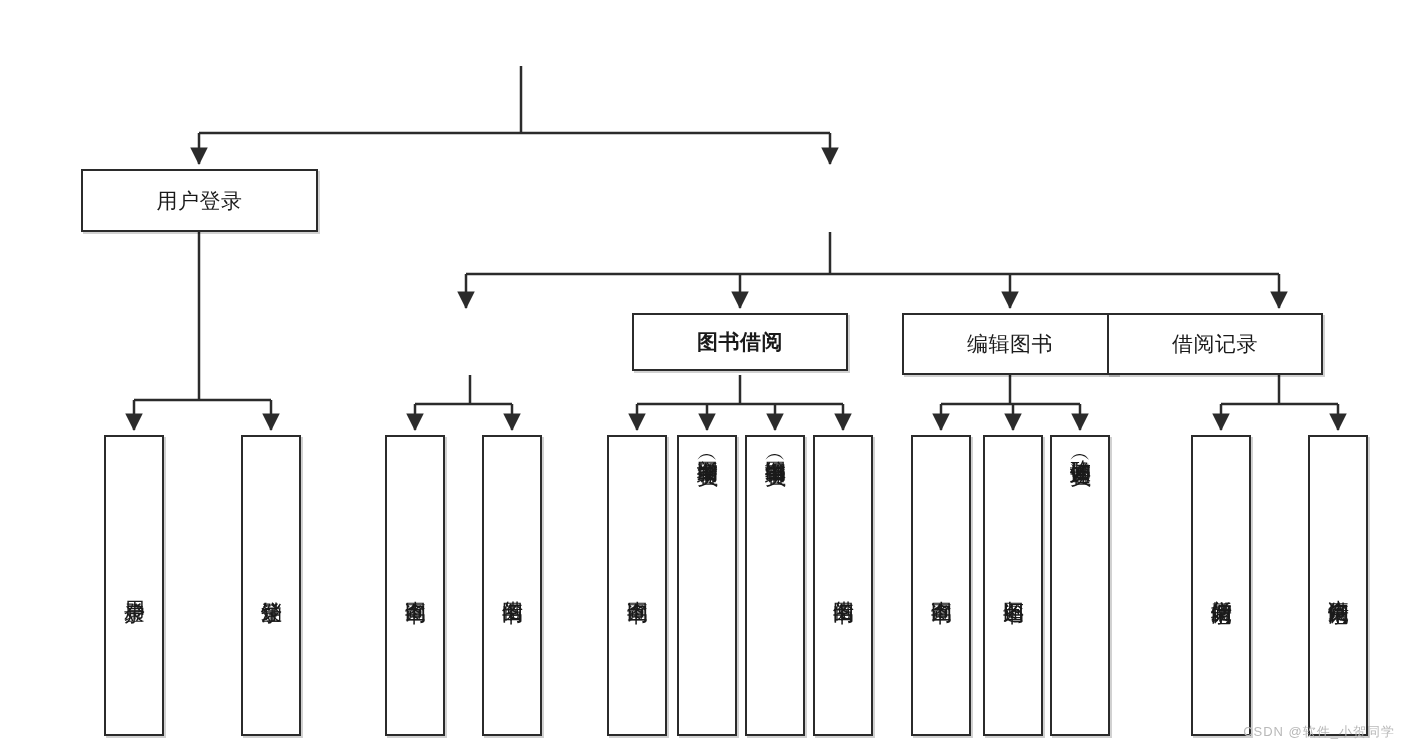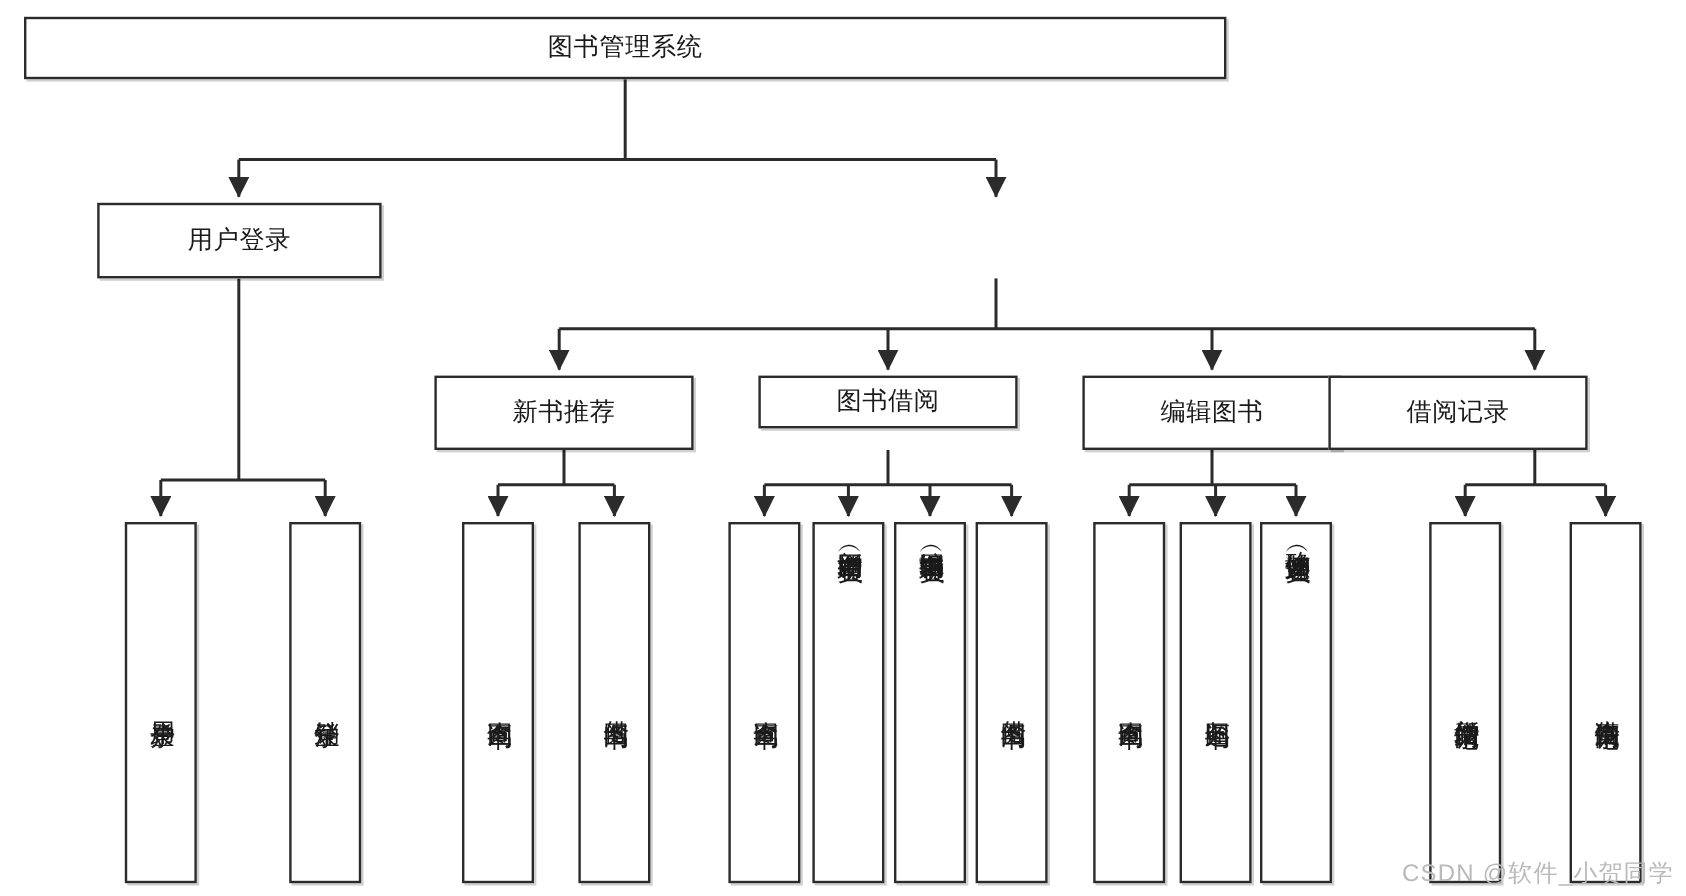--- a/index.html
+++ b/index.html
@@ -55,21 +55,21 @@
   }
   .leaf-box {
     align-items: flex-start;
     padding-top: 6px;
   }
   .leaf-box.center-v { align-items: center; padding-top: 0; }
   #watermark {
     position: absolute;
     right: 10px;
     bottom: 6px;
-    font-size: 20px;
+    font-size: 13px;
     color: #b9b9b9;
     letter-spacing: 1px;
     white-space: nowrap;
     pointer-events: none;
   }
 </style>
 </head>
 <body>
 
 <div id="diagram-root">
@@ -129,32 +129,26 @@
     </g>
 
     <g stroke="#2b2b2b" stroke-width="2.5" fill="none">
       <path d="M 1279 375 L 1279 404"></path>
       <path d="M 1221 404 L 1338 404"></path>
       <path d="M 1221 404 L 1221 430" marker-end="url(#arrow)"></path>
       <path d="M 1338 404 L 1338 430" marker-end="url(#arrow)"></path>
     </g>
   </svg>
 
-  <div class="node-box" style="left: 20px; top: 14px; width: 1002px; height: 52px;">
-    <span class="node-label-h">图书管理系统</span>
-  </div>
 
   <div class="node-box" style="left: 81px; top: 169px; width: 237px; height: 63px;">
     <span class="node-label-h">用户登录</span>
   </div>
 
-  <div class="node-box" style="left: 362px; top: 313px; width: 216px; height: 62px;">
-    <span class="node-label-h">新书推荐</span>
-  </div>
-  <div class="node-box" style="left: 632px; top: 313px; width: 216px; height: 44px;">
+  <div class="node-box" style="left: 632px; top: 313px; width: 216px; height: 58px; font-weight: bold;">
     <span class="node-label-h">图书借阅</span>
   </div>
   <div class="node-box" style="left: 902px; top: 313px; width: 216px; height: 62px;">
     <span class="node-label-h">编辑图书</span>
   </div>
   <div class="node-box" style="left: 1107px; top: 313px; width: 216px; height: 62px;">
     <span class="node-label-h">借阅记录</span>
   </div>
 
   <div class="node-box leaf-box center-v" style="left: 104px; top: 435px; width: 60px; height: 301px;">

